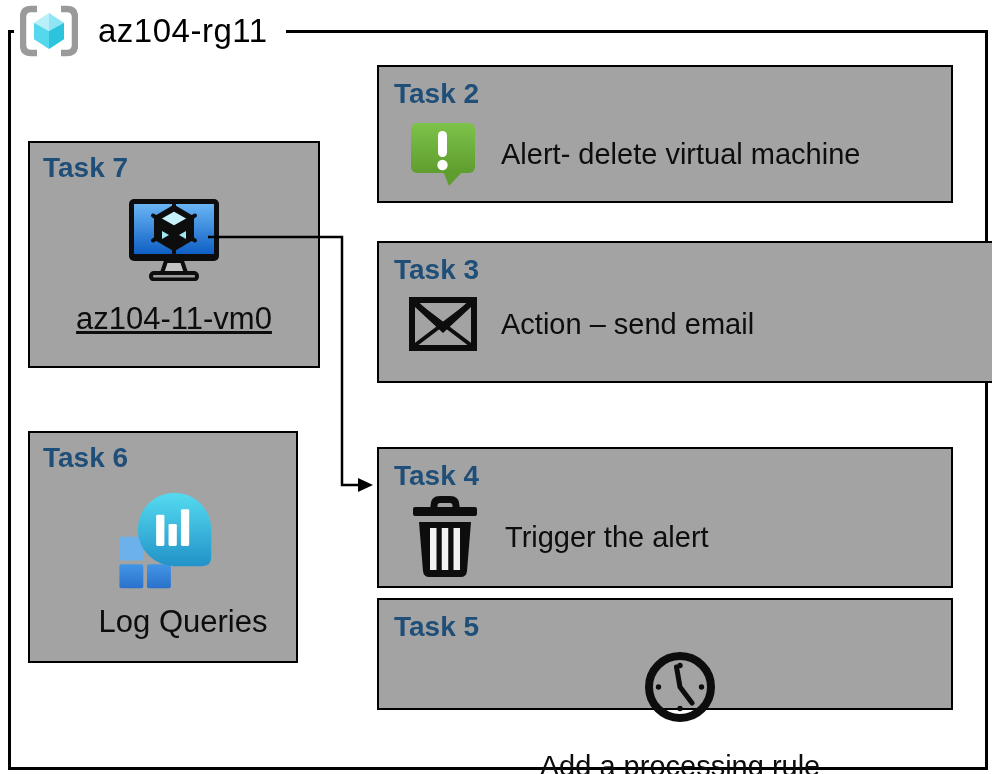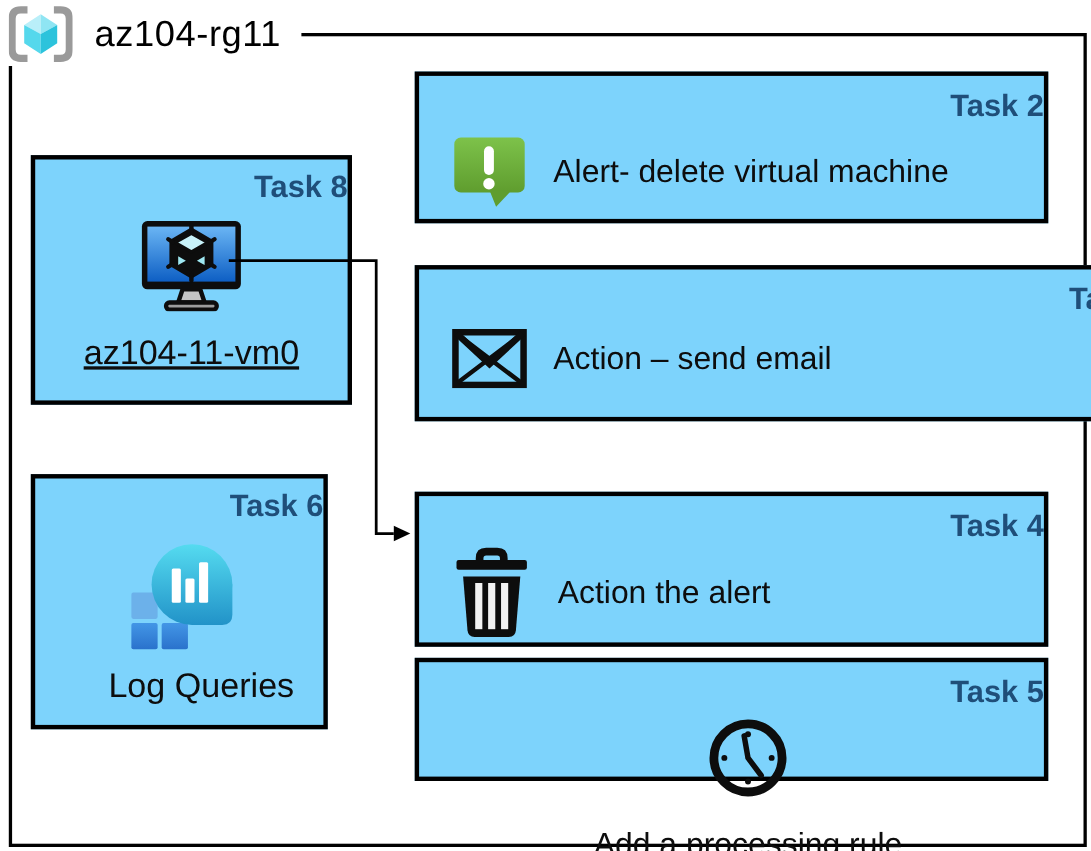--- a/index.html
+++ b/index.html
@@ -5,45 +5,45 @@
   html,body{margin:0;padding:0;}
   body{
     width:992px;height:774px;position:relative;background:#fff;
     font-family:"Liberation Sans", sans-serif;overflow:hidden;color:#0d0d0d;
   }
   .outer{
     position:absolute;left:8px;top:30px;width:980px;height:740px;
     border:3px solid #000;box-sizing:border-box;background:#fff;
   }
   .header{
-    position:absolute;left:2px;top:2px;height:58px;z-index:4;
+    position:absolute;left:14px;top:2px;height:58px;z-index:4;
     display:flex;align-items:center;gap:20px;background:#fff;padding:0 18px 0 6px;
   }
   .rg-title{font-size:33px;color:#000;letter-spacing:0.5px;}
   .task{
-    position:absolute;background:#7dd3fc;border:4px solid #000000;box-sizing:border-box;text-align:right;
+    position:absolute;background:#a3a3a3;border:2px solid #000000;box-sizing:border-box;
   }
   .task-title{
     color:#1f4e79;font-weight:bold;font-size:28px;line-height:34px;padding:10px 0 0 15px;
   }
   .left .task-title{padding:8px 0 0 13px;}
   .task-row{display:flex;align-items:center;gap:24px;margin-left:30px;}
   .task-label{font-size:29px;color:#0d0d0d;white-space:nowrap;}
   .task-col{display:flex;flex-direction:column;align-items:center;}
   .big-label{font-size:32px;color:#0d0d0d;}
   .icon{display:inline-flex;line-height:0;}
   .connector{position:absolute;left:0;top:0;z-index:5;pointer-events:none;}
 </style>
 </head>
 <body>
 
 <div class="outer">
 
   <div class="task left" style="left:17px;top:108px;width:292px;height:227px;">
-    <div class="task-title">Task 8</div>
+    <div class="task-title">Task 7</div>
     <div class="task-col">
       <span class="icon" style="margin-top:12px;">
         <svg width="94" height="84" viewBox="0 0 94 84">
           <defs>
             <linearGradient id="vmg" x1="0" y1="0" x2="0" y2="1">
               <stop offset="0" stop-color="#6ab5f4"></stop>
                 <stop offset="1" stop-color="#0e5fc4"></stop>
             </linearGradient>
           </defs>
           <rect x="2" y="2" width="90" height="62" rx="5" fill="#0d0d0d"></rect>
@@ -140,21 +140,21 @@
       <span class="icon">
         <svg width="72" height="84" viewBox="0 0 72 84">
           <path d="M25,12 v-1.5 q0,-6 6,-6 h10 q6,0 6,6 v1.5" fill="none" stroke="#0d0d0d" stroke-width="7"></path>
           <rect x="4" y="12" width="64" height="9" rx="2" fill="#0d0d0d"></rect>
           <path d="M10,27 h52 l-4,49 q-0.5,6 -6.5,6 h-31 q-6,0 -6.5,-6 z" fill="#0d0d0d"></path>
           <rect x="21" y="33" width="6.5" height="42" fill="#f2f2f2"></rect>
           <rect x="32.75" y="33" width="6.5" height="42" fill="#f2f2f2"></rect>
           <rect x="44.5" y="33" width="6.5" height="42" fill="#f2f2f2"></rect>
         </svg>
       </span>
-      <span class="task-label">Action the alert</span>
+      <span class="task-label">Trigger the alert</span>
     </div>
   </div>
 
   <div class="task" style="left:366px;top:565px;width:576px;height:112px;">
     <div class="task-title">Task 5</div>
     <div class="task-row" style="margin-top:4px;flex-direction:column;">
       <span class="icon">
         <svg width="78" height="78" viewBox="0 0 78 78">
           <circle cx="39" cy="39" r="31" fill="none" stroke="#0d0d0d" stroke-width="8"></circle>
           <circle cx="39" cy="17.5" r="2.7" fill="#0d0d0d"></circle>

